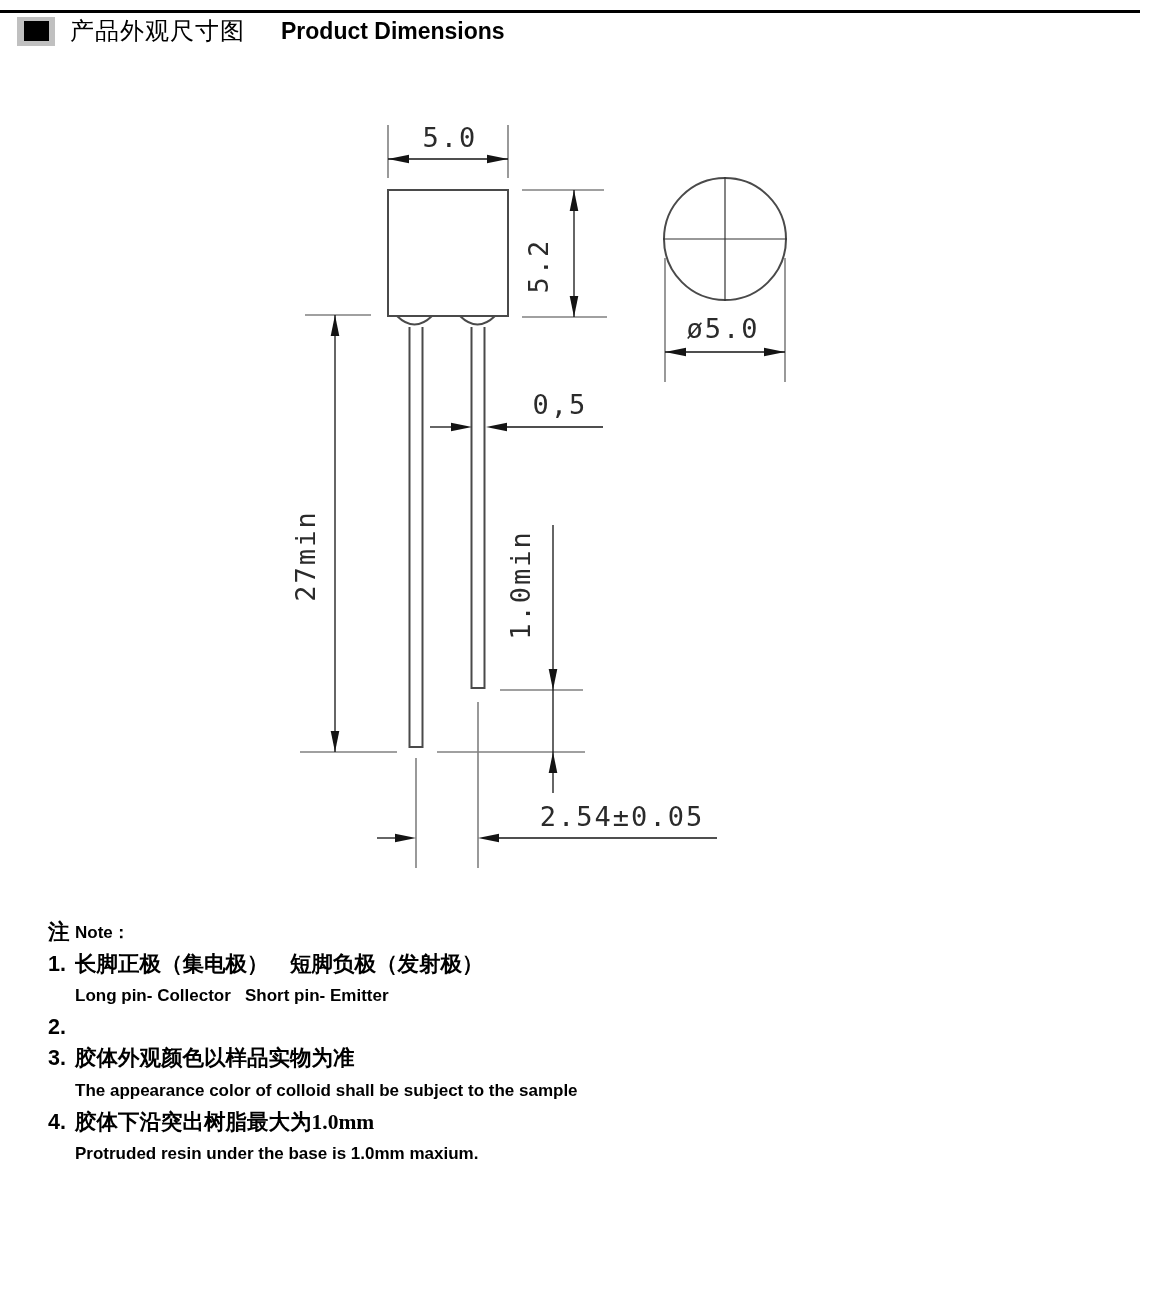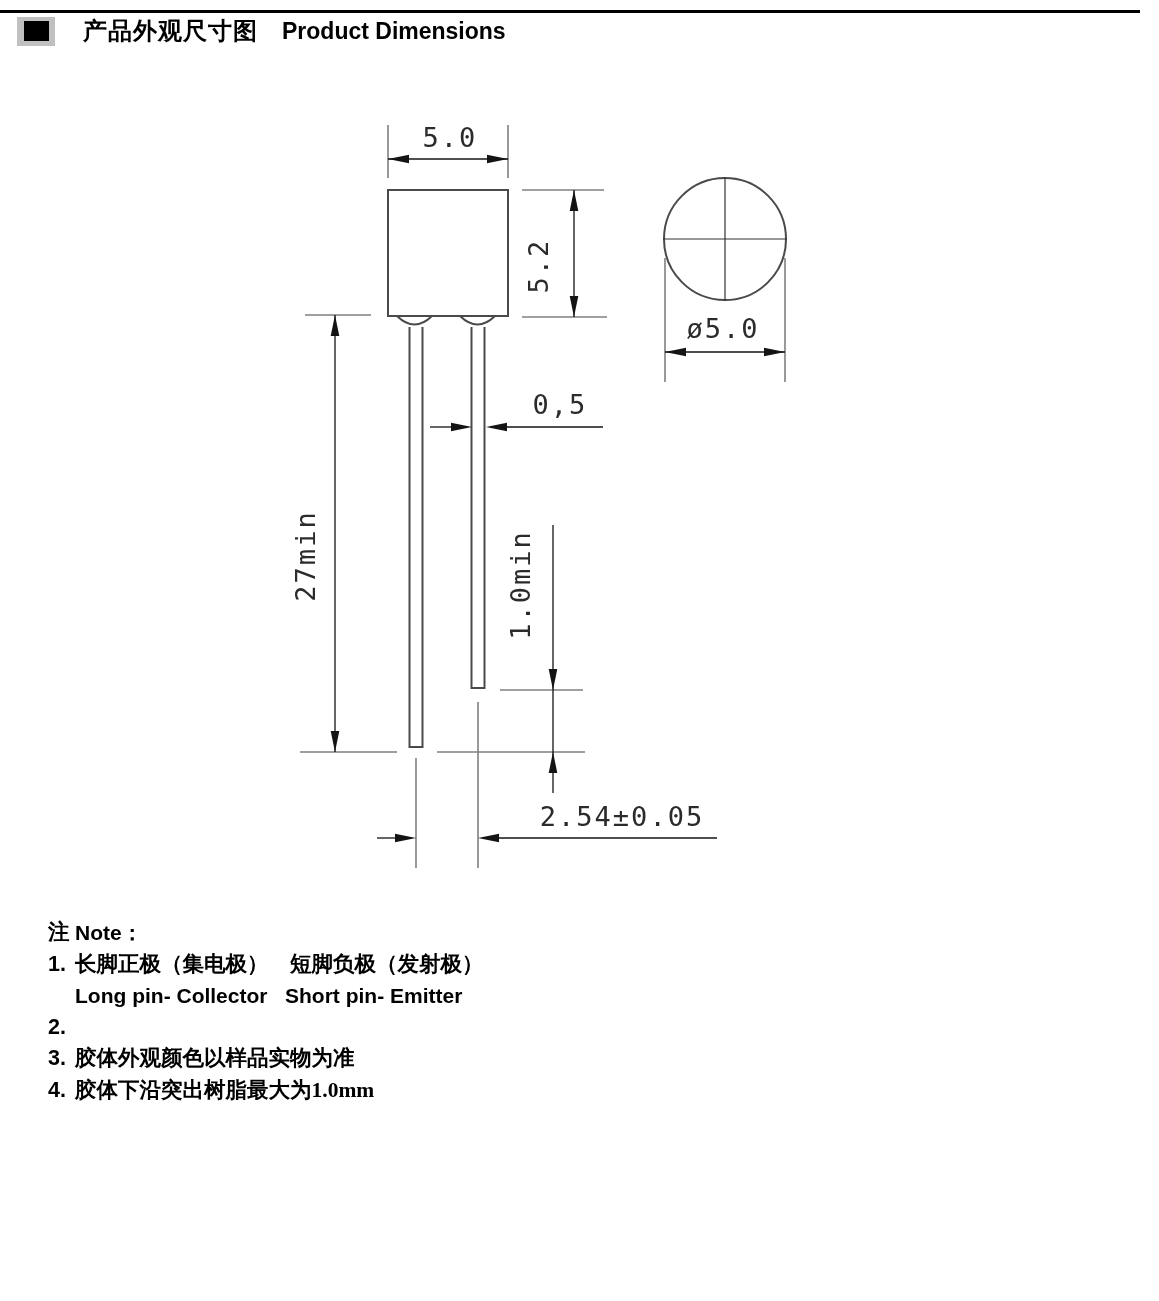--- a/index.html
+++ b/index.html
@@ -4,37 +4,37 @@
 <style>
   html,body { margin:0; padding:0; background:#fff; }
   .page {
     position:relative; width:1159px; height:1301px; background:#ffffff;
     font-family:"Liberation Sans", sans-serif; color:#000; overflow:hidden;
   }
   .top-rule { position:absolute; left:0; top:10px; width:1140px; height:3px; background:#000; }
   .title-row { position:absolute; left:17px; top:15px; display:flex; align-items:center; }
   .bullet { width:38px; height:29px; background:#c0c0c0; display:flex; align-items:center; justify-content:center; flex:none; }
   .bullet-inner { width:25px; height:20px; background:#000; }
-  .title-zh { font-weight:bold; font-size:24px; margin-left:28px; letter-spacing:1px; }
-  .title-en { font-weight:bold; font-size:23px; margin-left:24px; }
+  .title-zh { font-weight:normal; font-size:24px; margin-left:15px; letter-spacing:1px; }
+  .title-en { font-weight:bold; font-size:23px; margin-left:36px; }
 
   svg.drawing { position:absolute; left:0; top:0; }
   .obj  { stroke:#4a4a4a; stroke-width:2;   fill:none; }
   .thin { stroke:#333333; stroke-width:1.2; fill:none; }
   .ext  { stroke:#808080; stroke-width:1.6; fill:none; }
   .dim  { stroke:#141414; stroke-width:1.3; fill:none; }
   .arr  { fill:#141414; stroke:none; }
   .dtxt { font-family:"DejaVu Sans Mono", monospace; font-size:27px; fill:#2b2b2b; letter-spacing:2px; }
 
   .notes { position:absolute; left:48px; top:917px; width:1060px; font-size:21.5px; line-height:31.6px; }
   .note-line { display:flex; white-space:pre; }
   .num { width:27px; flex:none; font-weight:bold; }
   .zh  { font-family:"Liberation Serif", serif;font-weight:bold; }
   .zh-b { font-family:"Liberation Serif", serif; font-weight:bold; }
-  .en-b { font-weight:bold; font-size:21px; }
+  .en-b { font-weight:bold; font-size:17px; }
 </style>
 </head>
 <body>
 
 <div class="page">
 
   <div class="top-rule"></div>
 
   <div class="title-row">
     <span class="bullet">
@@ -140,23 +140,28 @@
     </div>
 
     <div class="note-line">
       <span class="num">2.</span>
     </div>
 
     <div class="note-line">
       <span class="num">3.</span>
       <span class="zh">胶体外观颜色以样品实物为准</span>
     </div>
+    <div class="note-line">
+      <span class="num"></span>
+      <span class="en-b">The appearance color of colloid shall be subject to the sample</span>
+    </div>
 
     <div class="note-line">
       <span class="num">4.</span>
       <span class="zh-b">胶体下沿突出树脂最大为1.0mm</span>
     </div>
     <div class="note-line">
       <span class="num"></span>
+      <span class="en-b">Protruded resin under the base is 1.0mm maxium.</span>
     </div>
   </div>
 
 </div>
 
 </body></html>

